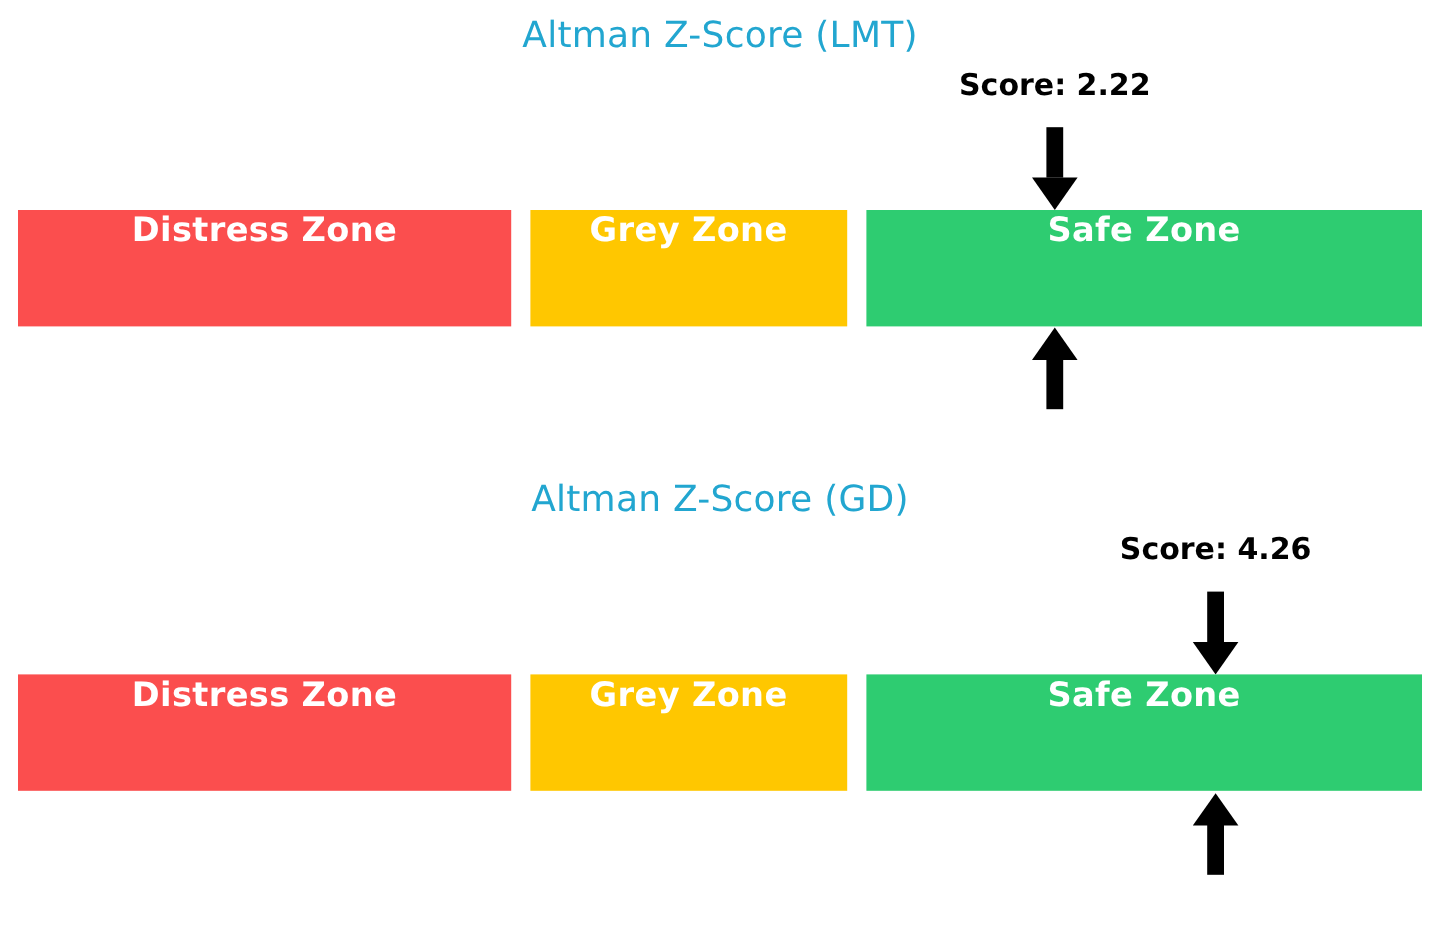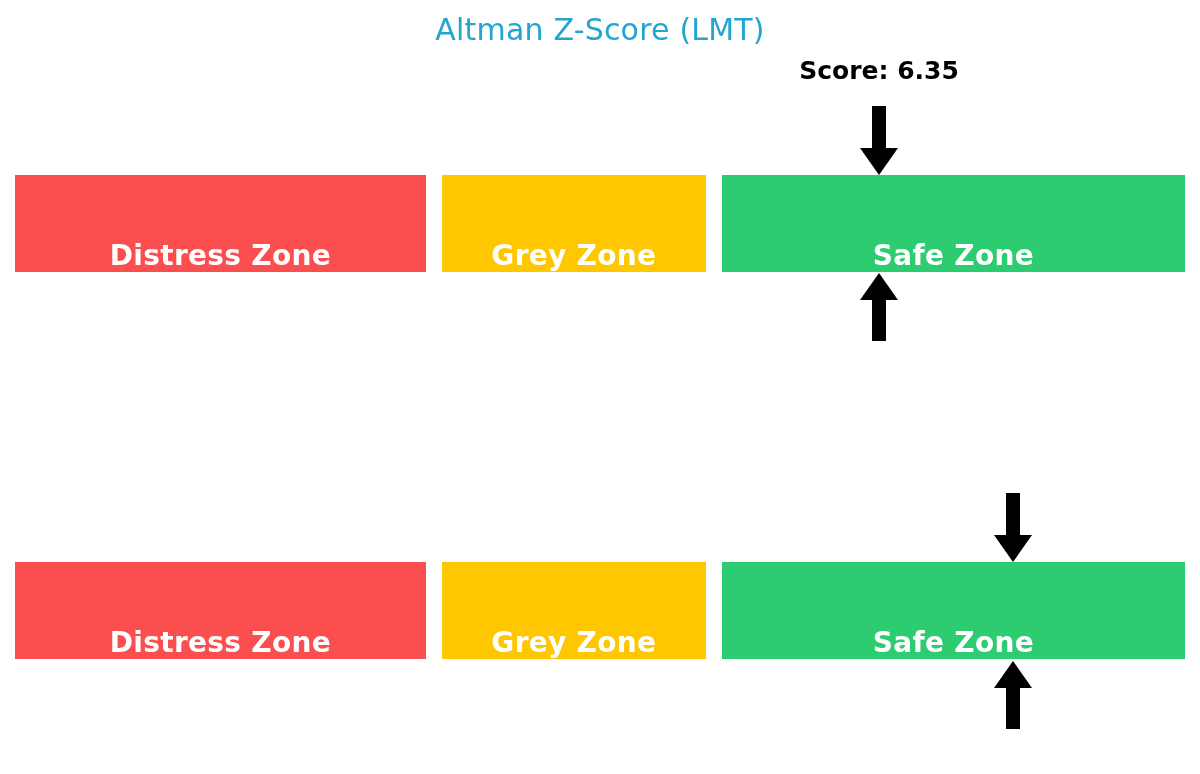--- a/index.html
+++ b/index.html
@@ -94,21 +94,21 @@
     left: 15px;
     width: 1170px;
     height: 97px;
     display: flex;
   }
   .bar-lmt { top: 175px; }
 
   .zone {
     height: 100%;
     display: flex;
-    align-items: flex-end;
+    align-items: flex-start;
     justify-content: center;
     box-sizing: border-box;
   }
   .zone + .zone { margin-left: 16px; }
 
   .zone-label {
     color: #ffffff;
     font-family: "DejaVu Sans", "Liberation Sans", sans-serif;
     font-size: 28px;
     font-weight: bold;
@@ -118,21 +118,21 @@
 </style>
 </head>
 <body>
 
 <div class="canvas">
 
   <div class="panel panel-lmt">
 
     <div class="chart-title title-lmt">Altman Z-Score (LMT)</div>
 
-    <div class="score-label score-lmt">Score: 6.35</div>
+    <div class="score-label score-lmt">Score: 2.22</div>
 
     <div class="arrow arrow-down arrow-lmt-down">
       <div class="shaft"></div>
       <div class="head"></div>
     </div>
 
     <div class="zone-bar bar-lmt">
       <div class="zone" style="flex:36.1 1 0; background:#FB4E4E;">
         <span class="zone-label">Distress Zone</span>
       </div>
@@ -145,21 +145,23 @@
     </div>
 
     <div class="arrow arrow-up arrow-lmt-up">
       <div class="head"></div>
       <div class="shaft"></div>
     </div>
   </div>
 
   <div class="panel panel-gd">
 
+    <div class="chart-title title-gd" style="top:12px;">Altman Z-Score (GD)</div>
 
+    <div class="score-label" style="left:1013px; top:56px;">Score: 4.26</div>
 
     <div class="arrow arrow-down" style="left:1013px; top:106px; height:69px;">
       <div class="shaft"></div>
       <div class="head"></div>
     </div>
 
     <div class="zone-bar" style="top:175px;">
       <div class="zone" style="flex:36.1 1 0; background:#FB4E4E;">
         <span class="zone-label">Distress Zone</span>
       </div>

